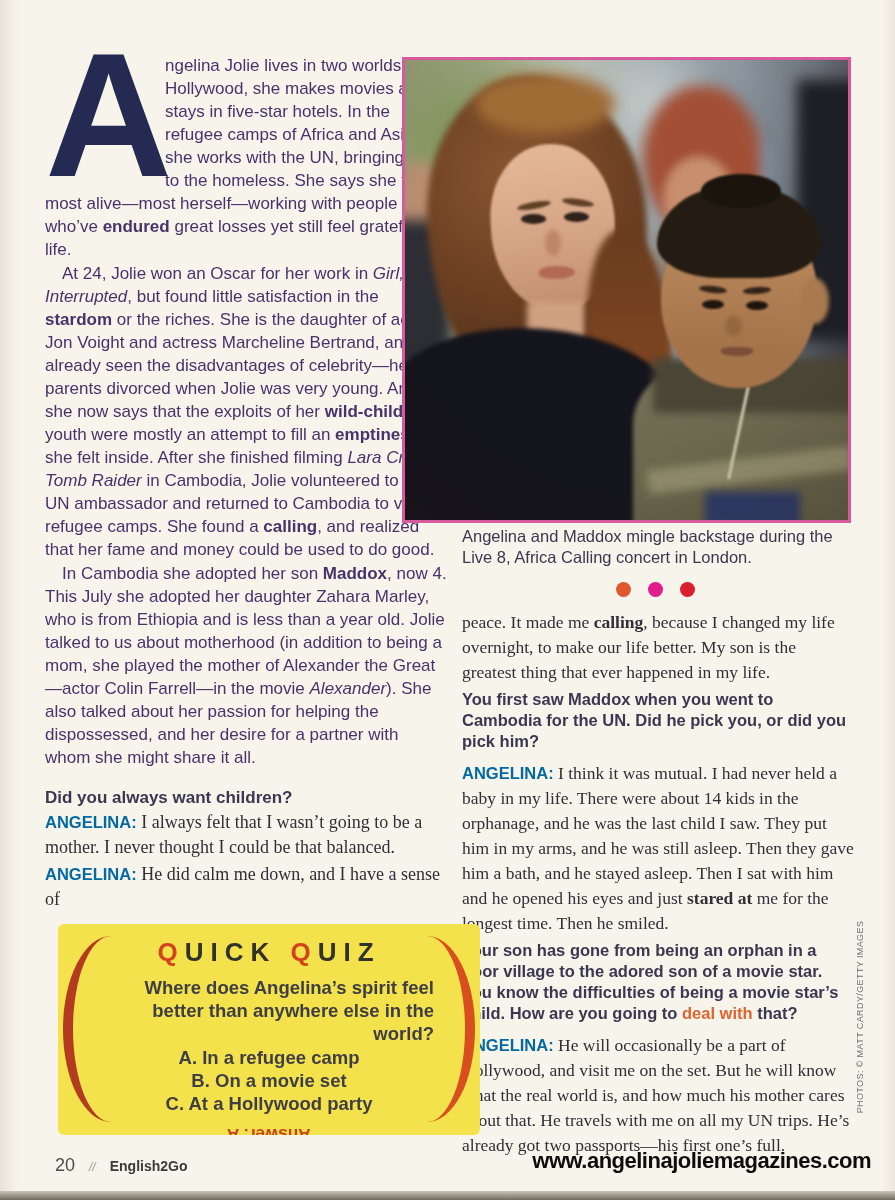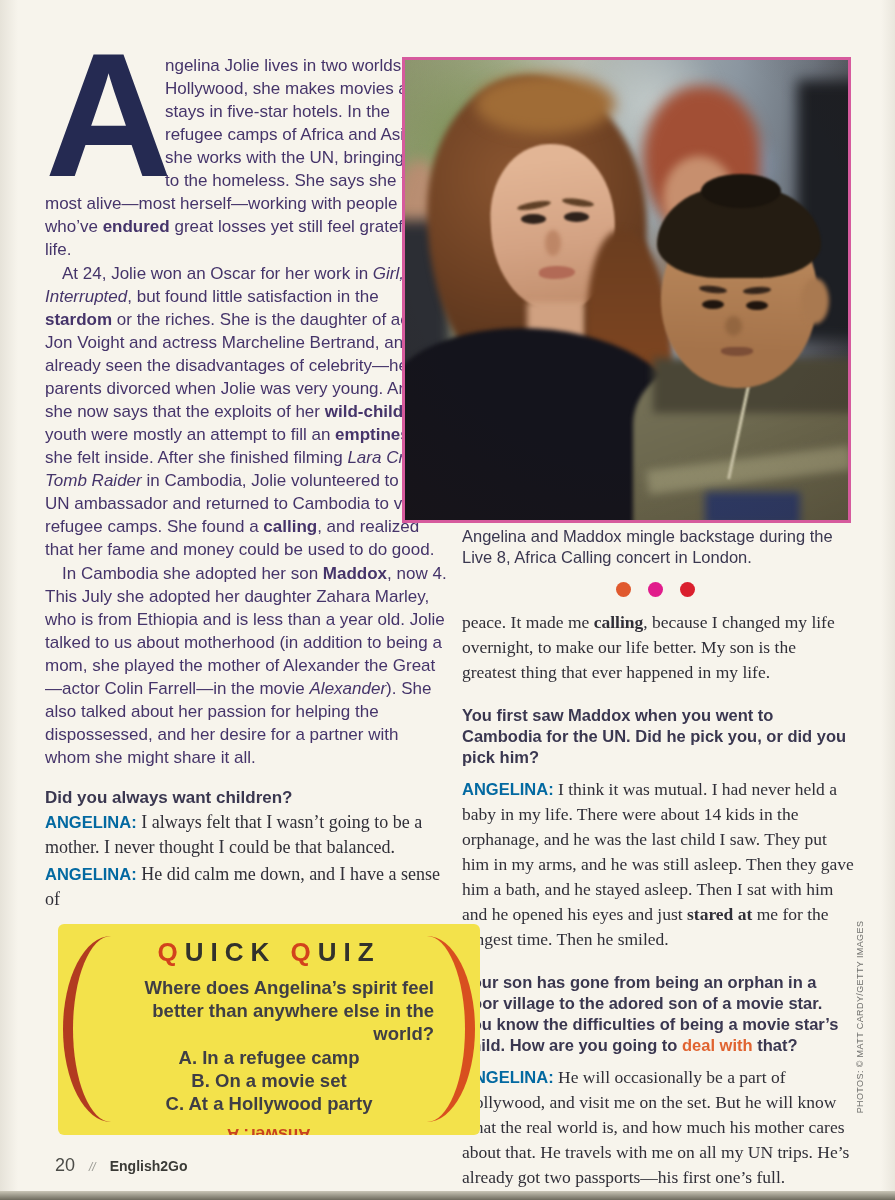--- a/index.html
+++ b/index.html
@@ -62,21 +62,21 @@
   .md-mouth{left:316px;top:287px;width:32px;height:9px;background:#7c4e37;border-radius:40% 40% 60% 60%;filter:blur(1px);}
   .ph-vig{inset:0;background:radial-gradient(circle at 50% 40%,rgba(0,0,0,0) 60%,rgba(40,20,10,.14) 100%);}
 
   .caption{position:absolute;left:462px;top:526px;width:385px;font-weight:400;color:#3a3750;font-size:16.5px;line-height:21px;}
   .dots-row{position:absolute;left:616px;top:582px;display:flex;gap:17px;}
   .dot{width:15px;height:15px;border-radius:50%;}
 
   
   .right-col{position:absolute;left:462px;top:610px;width:392px;}
   .r-serif{font-family:"Liberation Serif",serif;color:#302f38;font-size:17.5px;line-height:25px;}
-  .r-q{font-weight:700;color:#3a3750;font-size:16.5px;line-height:21px;margin-top:20px;}
+  .r-q{font-weight:700;color:#3a3750;font-size:16.5px;line-height:21px;margin-top:4px;}
   .r-a{font-family:"Liberation Serif",serif;color:#302f38;font-size:17.5px;line-height:25px;margin-top:9px;}
   .c-orange{color:#e06330;}
 
   
   .quiz{position:absolute;left:58px;top:924px;width:422px;height:211px;background:#f3e24b;border-radius:6px;overflow:hidden;}
   .arc{position:absolute;border:0 solid transparent;border-radius:50%;}
   .arc-left{left:5px;top:12px;width:86px;height:186px;border-left:10px solid #b23b20;}
   .arc-right{right:5px;top:12px;width:86px;height:186px;border-right:10px solid #d84f1f;}
   .quiz-inner{position:absolute;inset:0;display:flex;flex-direction:column;align-items:center;padding-top:13px;}
   .quiz-title{font-weight:700;font-size:26px;letter-spacing:7px;color:#32322c;}
@@ -187,15 +187,16 @@
     </div>
   </div>
 
   <div class="credit">PHOTOS: © MATT CARDY/GETTY IMAGES</div>
 
   <div class="footer-left">
     <span class="f-num">20</span>
     <span class="f-sep">//</span>
     <span class="f-brand">English2Go</span>
   </div>
+  <div class="footer-right">www.angelinajoliemagazines.com</div>
   <div class="bottom-strip"></div>
 
 </div>
 
 </body></html>

